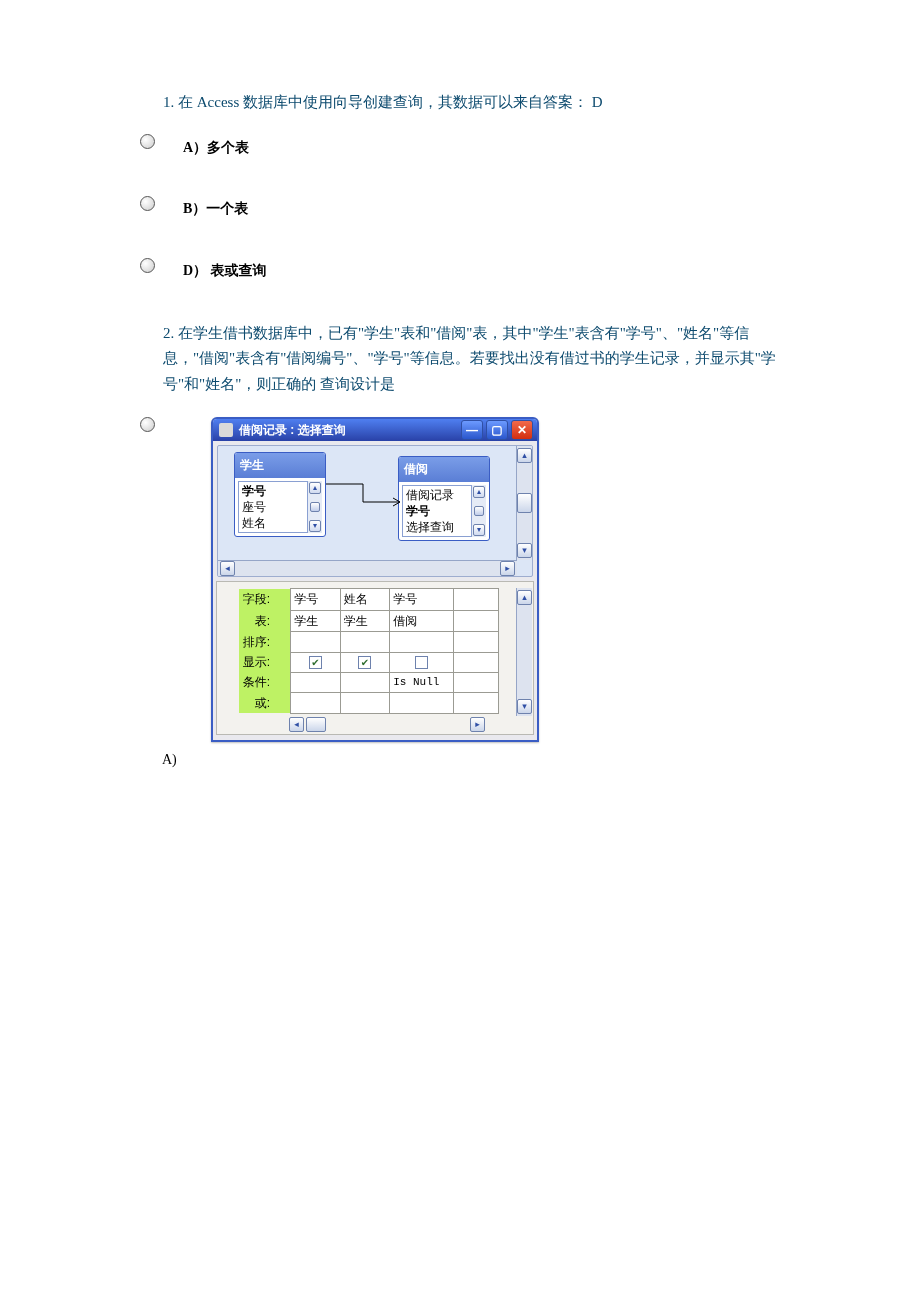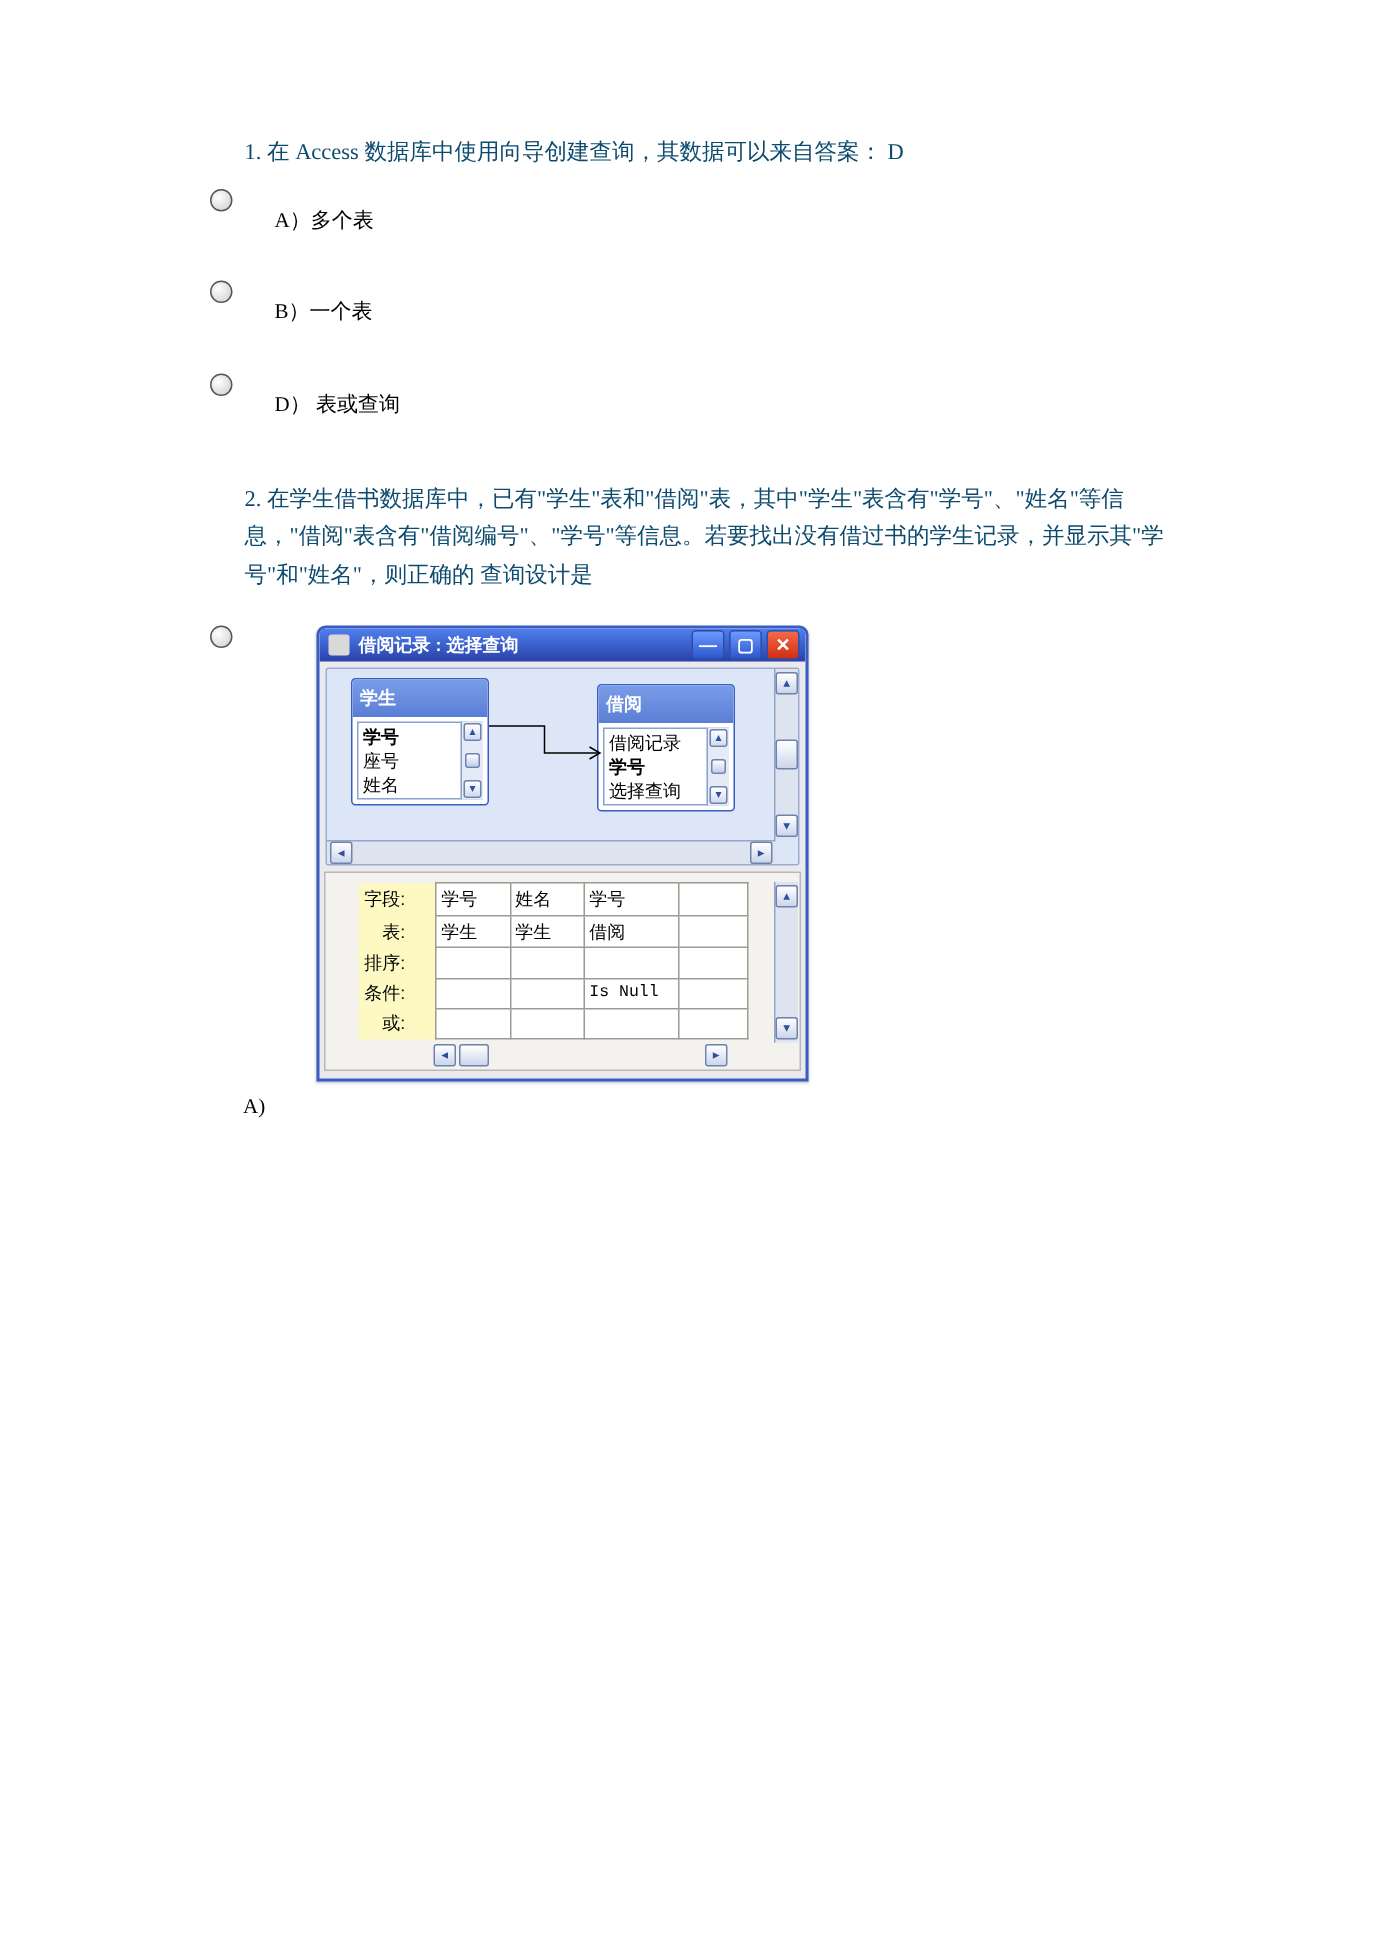--- a/index.html
+++ b/index.html
@@ -16,22 +16,23 @@
   .question-text {
     color: #0c4a6e;
     margin-bottom: 20px;
     margin-left: 23px;
   }
   .options {
     margin-top: 15px;
   }
   .option-row {
     display: flex;
-    align-items: flex-start;
+    align-items: flex-end;
     margin-bottom: 38px;
+    font-weight: bold;
   }
   .radio {
     width: 13px;
     height: 13px;
     border: 1px solid #555;
     border-radius: 50%;
     background: radial-gradient(circle at 35% 35%, #fff, #ccc);
     display: inline-block;
     margin-right: 28px;
     position: relative;
@@ -168,21 +169,21 @@
     border-collapse:collapse;
     font-size:12px;
   }
   .grid td {
     border:1px solid #9b9b93;
     height:17px;
     padding:0 3px;
     background:#fff;
   }
   .grid td.rowhdr {
-    background:#fef9c3;
+    background:#bef264;
     border:none;
     text-align:right;
     padding-right:20px;
     width:34px;
     color:#000;
   }
   .grid td.narrow { width:56px; }
   .grid td.wide { width:70px; }
   .check {
     width:11px;height:11px;border:1px solid #6e82ad;margin:0 auto;display:flex;align-items:center;justify-content:center;font-size:10px;color:#2f6e2f;background:#fff;
@@ -308,20 +309,33 @@
             <td></td>
           </tr>
           <tr>
             <td class="rowhdr">排序:</td>
             <td></td>
             <td></td>
             <td></td>
             <td></td>
           </tr>
           <tr>
+            <td class="rowhdr">显示:</td>
+            <td style="text-align:center;">
+                  <span class="check on"></span>
+                </td>
+            <td style="text-align:center;">
+                  <span class="check on"></span>
+                </td>
+            <td style="text-align:center;">
+                  <span class="check"></span>
+                </td>
+            <td></td>
+          </tr>
+          <tr>
             <td class="rowhdr">条件:</td>
             <td></td>
             <td></td>
             <td class="condition">Is Null</td>
             <td></td>
           </tr>
           <tr>
             <td class="rowhdr">或:</td>
             <td></td>
             <td></td>

